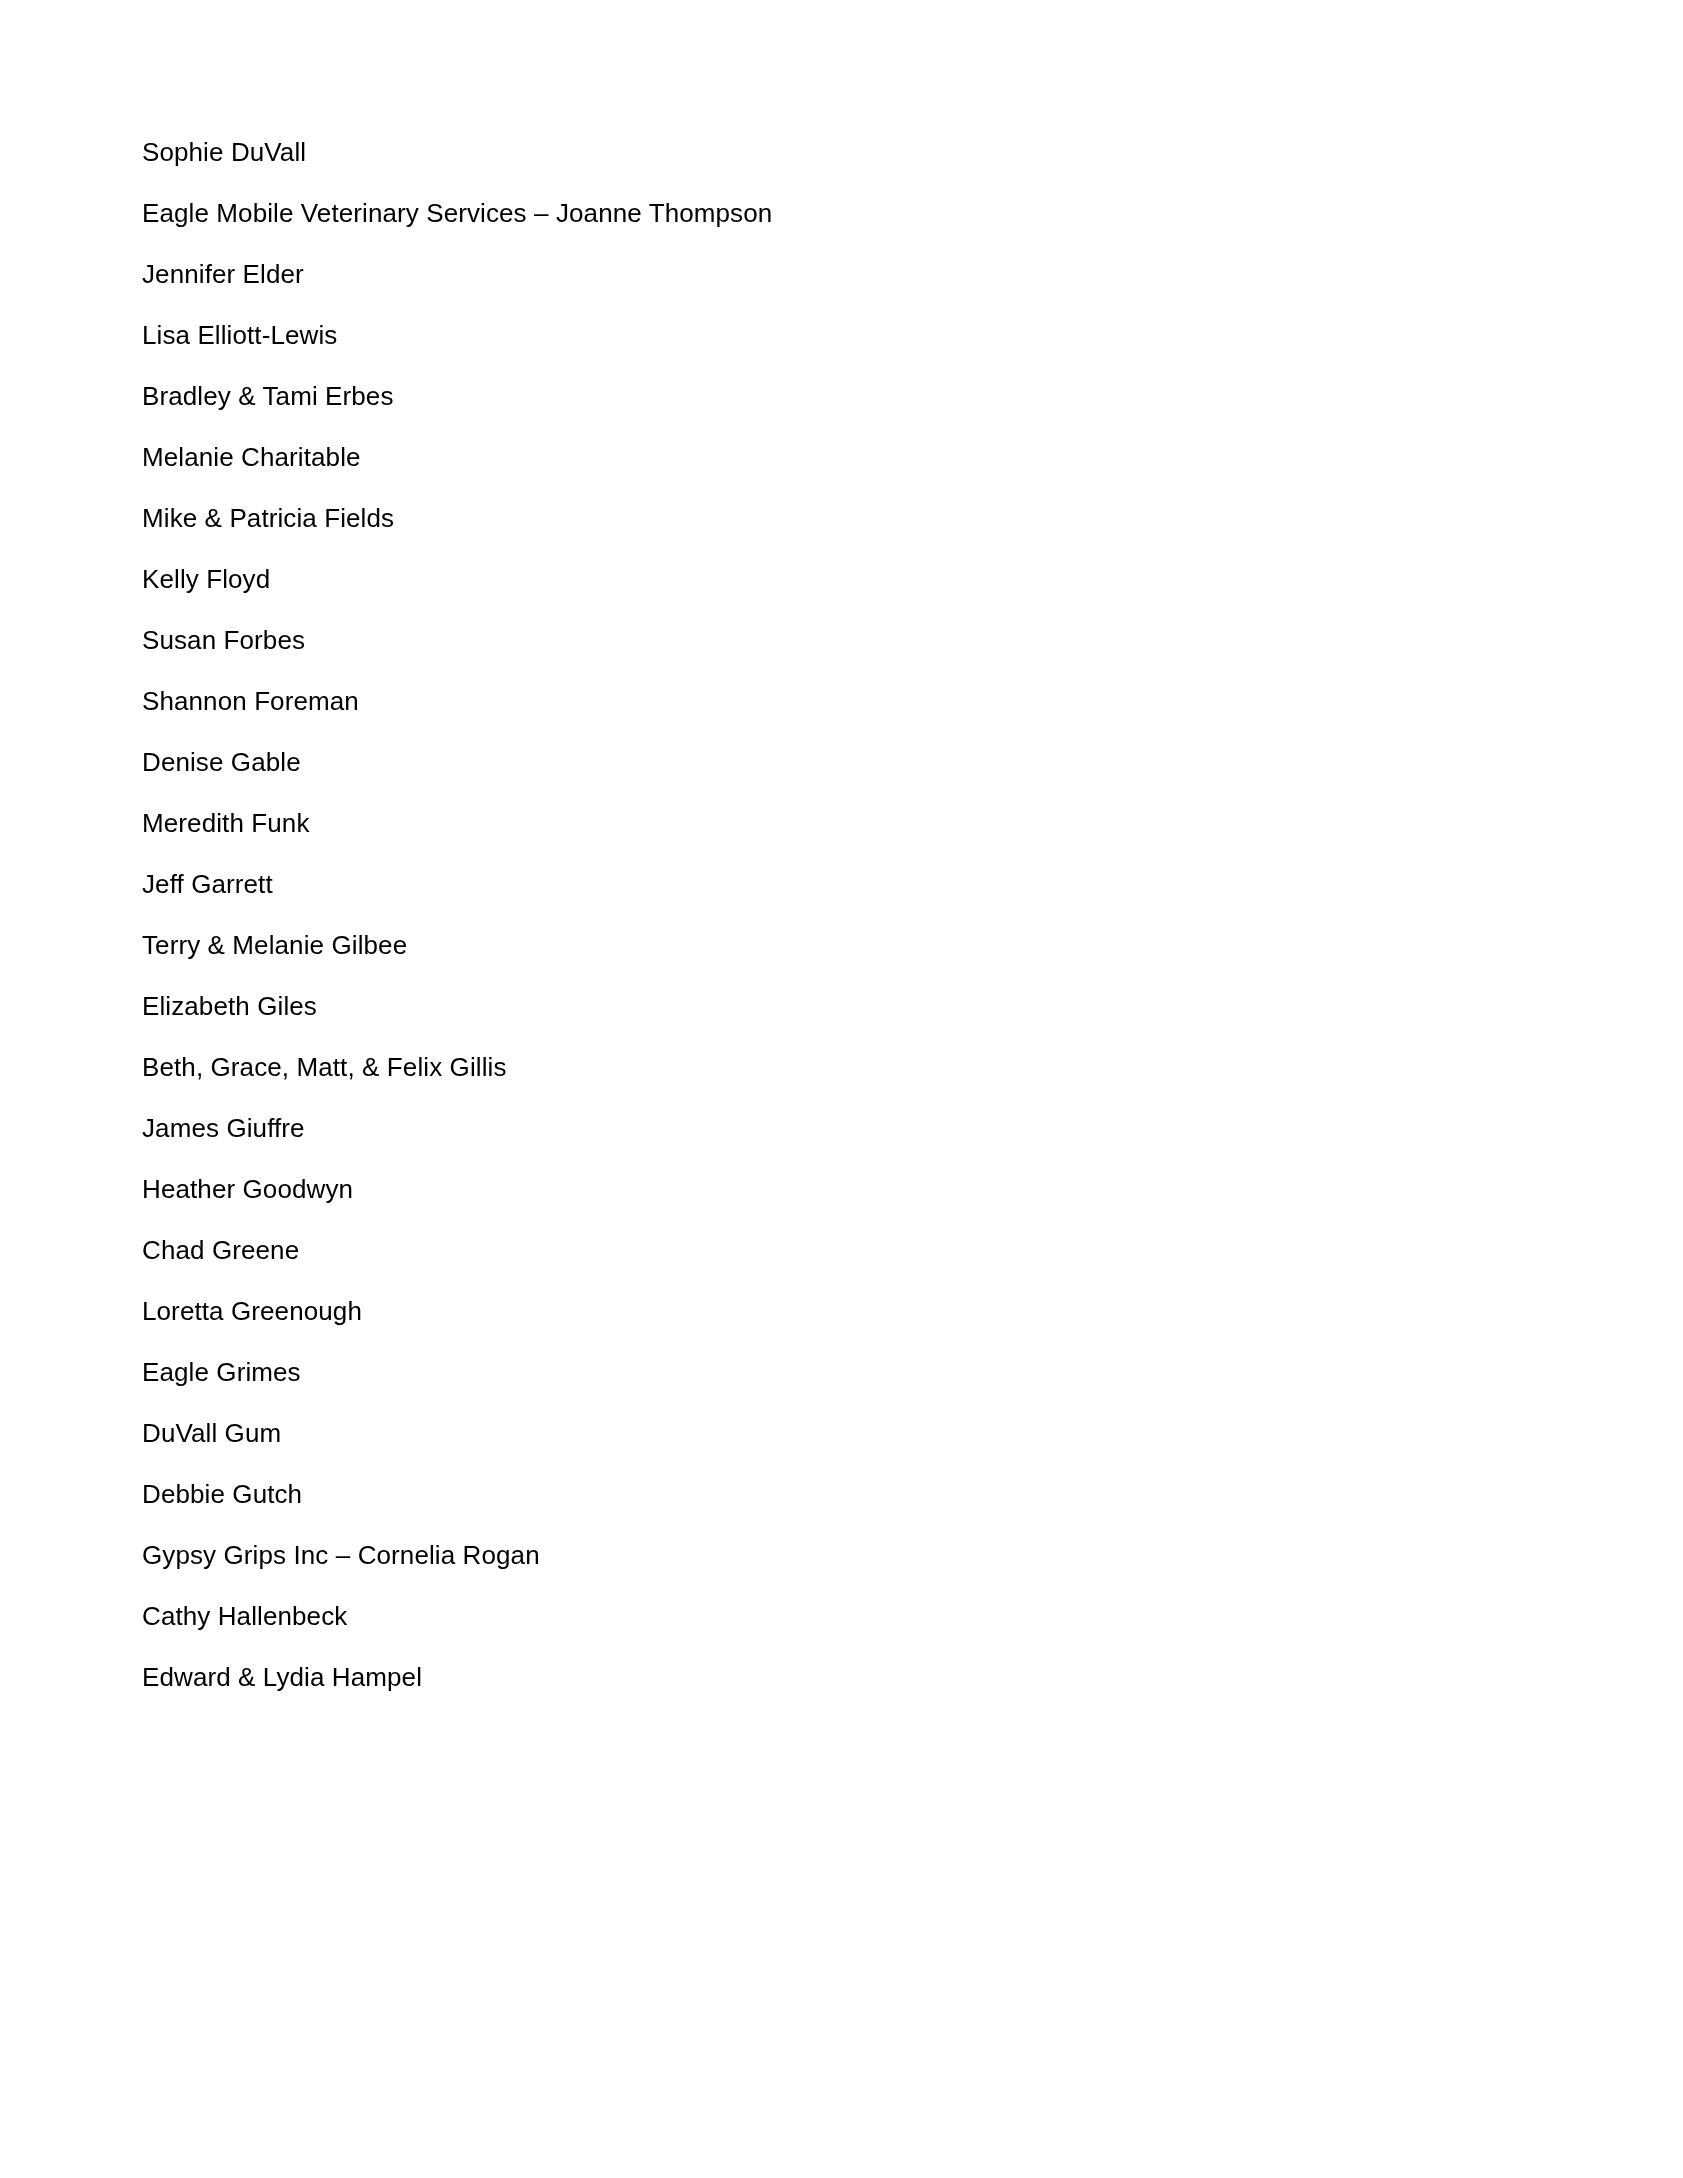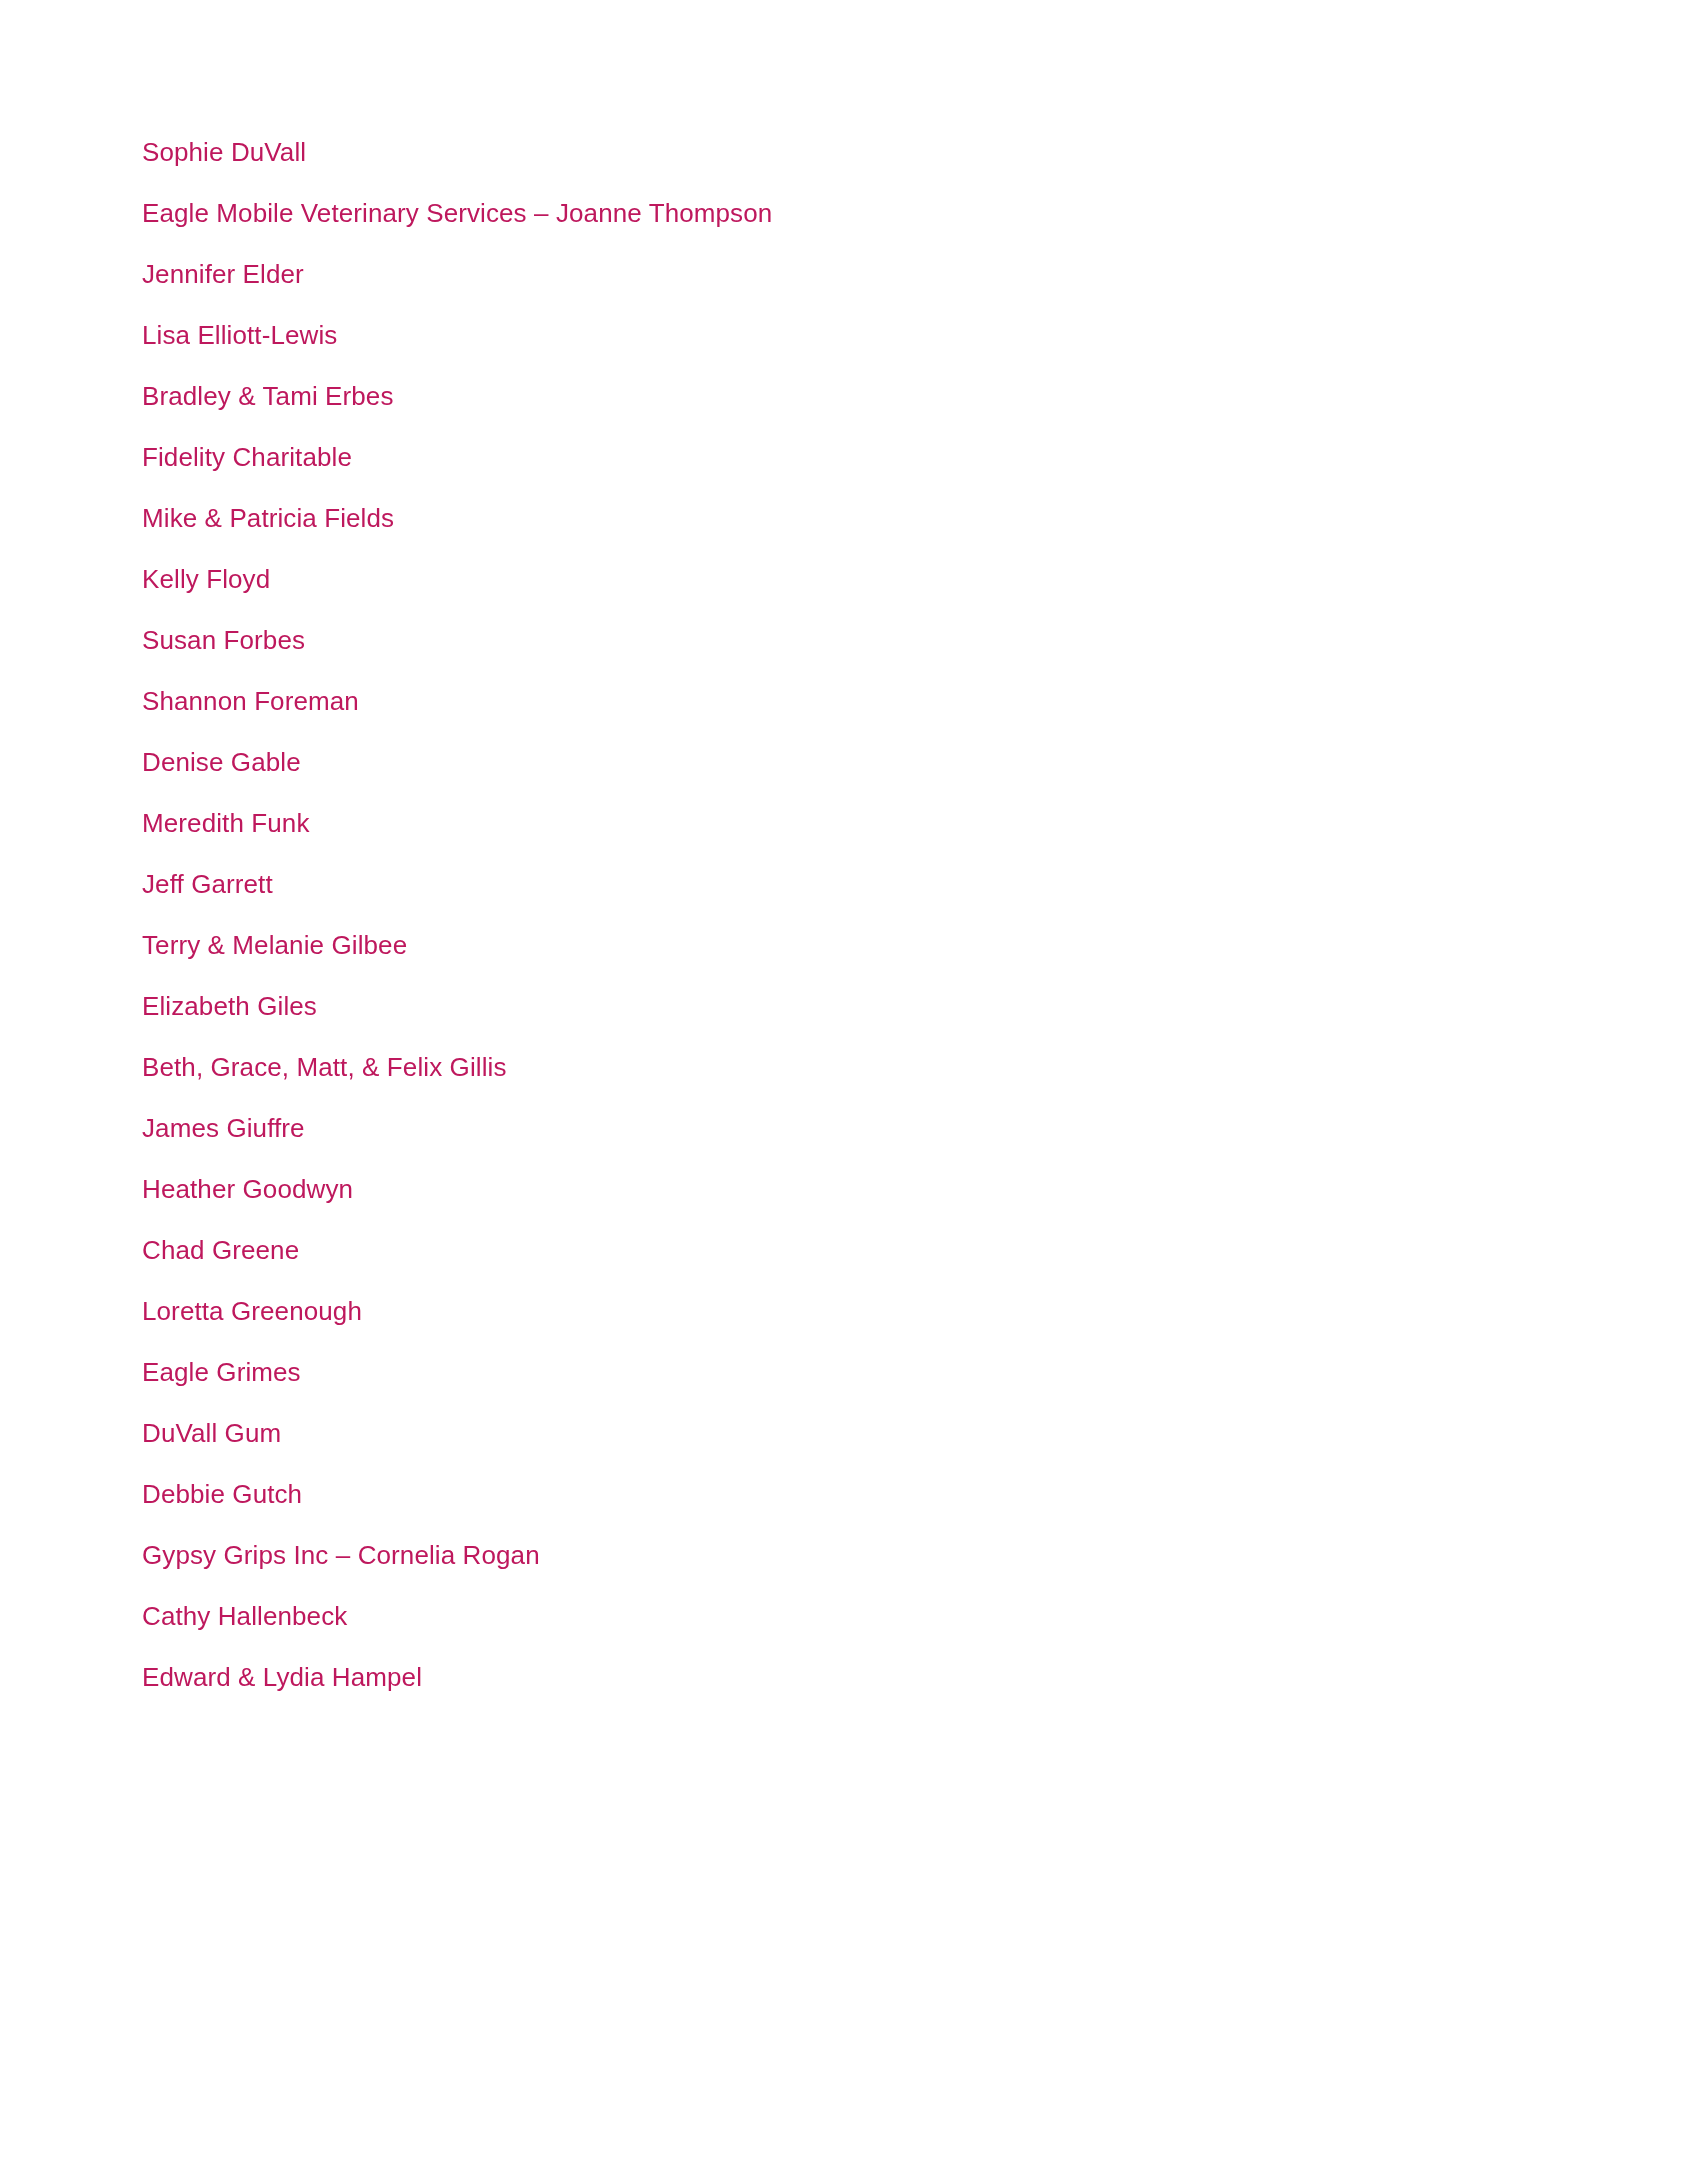--- a/index.html
+++ b/index.html
@@ -23,21 +23,21 @@
   .doc-body {
     position: absolute;
     left: 142px;
     top: 137px;
     width: 1386px;
   }
   .entry-line {
     font-family: "Liberation Sans", sans-serif;
     font-size: 26px;
     line-height: 30px;
-    color: #be185d;
+    color: #000000;
     letter-spacing: 0.1px;
     margin: 0 0 31px 0;
     white-space: pre-wrap;
     text-align: left;
     font-weight: 400;
   }
   .entry-line:last-child {
     margin-bottom: 16px;
   }
 </style>
@@ -45,21 +45,21 @@
 <body>
 
 <div class="page">
   <div class="doc-body">
 
   <p class="entry-line">Sophie DuVall</p>
       <p class="entry-line">Eagle Mobile Veterinary Services – Joanne Thompson</p>
       <p class="entry-line">Jennifer Elder</p>
       <p class="entry-line">Lisa Elliott-Lewis</p>
       <p class="entry-line">Bradley &amp; Tami Erbes</p>
-      <p class="entry-line">Fidelity Charitable</p>
+      <p class="entry-line">Melanie Charitable</p>
       <p class="entry-line">Mike &amp; Patricia Fields</p>
       <p class="entry-line">Kelly Floyd</p>
       <p class="entry-line">Susan Forbes</p>
       <p class="entry-line">Shannon Foreman</p>
       <p class="entry-line">Denise Gable</p>
       <p class="entry-line">Meredith Funk</p>
       <p class="entry-line">Jeff Garrett</p>
       <p class="entry-line">Terry &amp; Melanie Gilbee</p>
       <p class="entry-line">Elizabeth Giles</p>
       <p class="entry-line">Beth, Grace, Matt, &amp; Felix Gillis</p>

